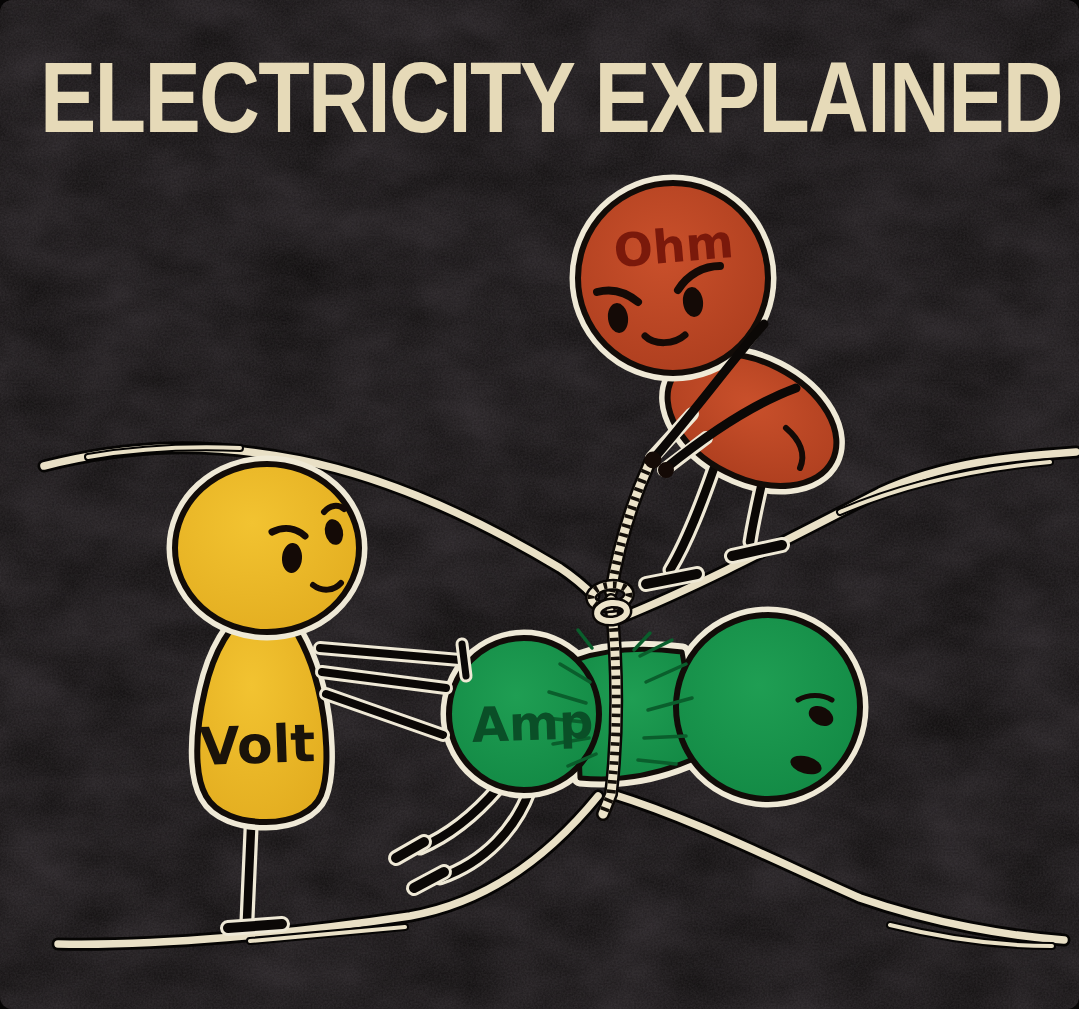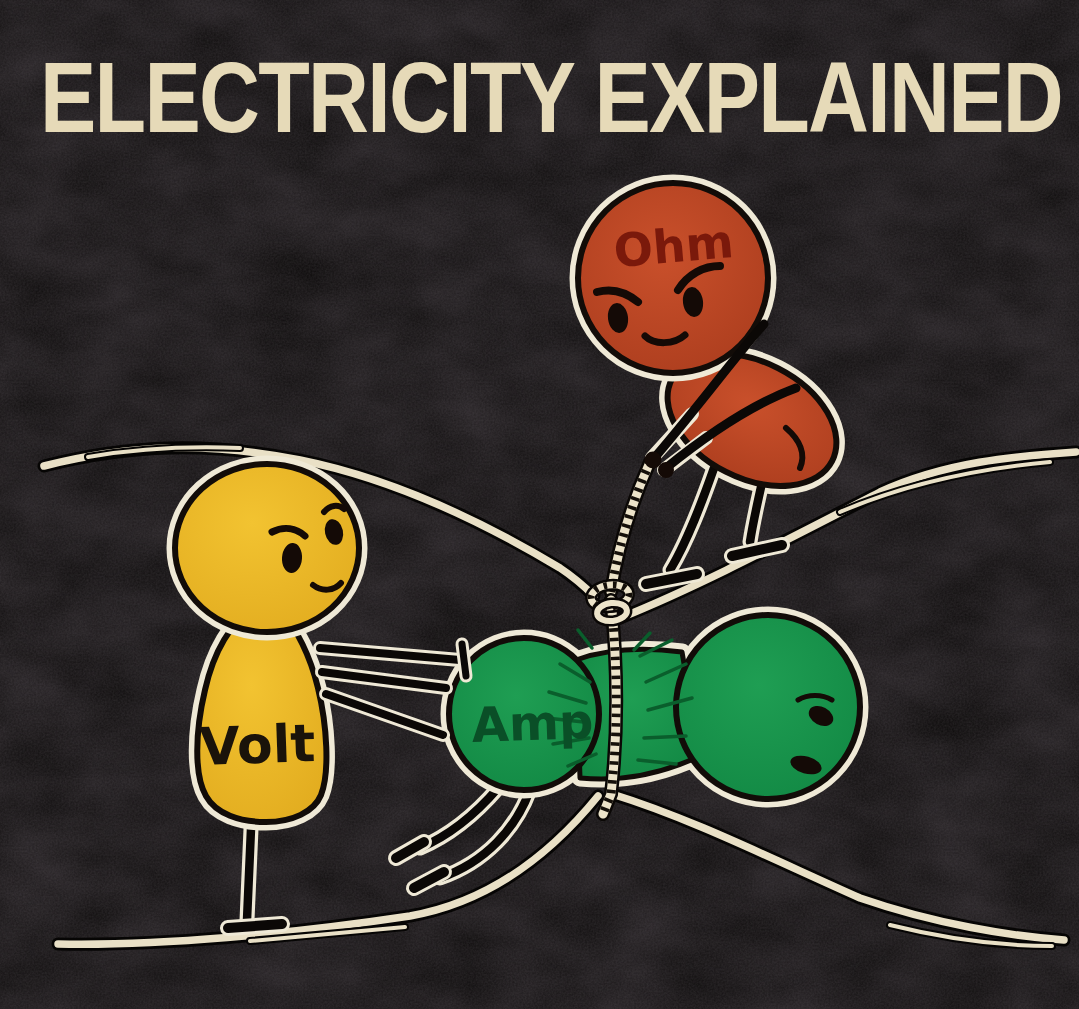--- a/index.html
+++ b/index.html
@@ -1,16 +1,16 @@
 <!DOCTYPE html>
 <html><head>
 <meta charset="utf-8">
 <style>
   html,body{margin:0;padding:0;background:#060505;}
-  .stage{position:relative;width:1079px;height:1009px;overflow:hidden;background:#0b0909;}
+  .stage{position:relative;width:1079px;height:1009px;overflow:hidden;background:#0b0909;border-radius:12px;}
   svg{display:block}
   text{font-family:"DejaVu Sans","Liberation Sans",sans-serif;}
   .title-text{font-family:"Liberation Sans","DejaVu Sans",sans-serif;font-weight:bold;letter-spacing:-2px;}
   .tubeB{fill:none;stroke:#060504;stroke-linecap:round;stroke-linejoin:round;}
   .tubeC{fill:none;stroke:#e9e0c6;stroke-linecap:round;stroke-linejoin:round;}
   .limbW{fill:none;stroke:#efe9d6;stroke-linecap:round;}
   .limbB{fill:none;stroke:#0b0806;stroke-linecap:round;}
   .underW{fill:#efe9d6;stroke:#efe9d6;stroke-linejoin:round;}
   .outline{stroke:#120c08;stroke-linejoin:round;}
   .ropeB{fill:none;stroke:#0a0705;stroke-linecap:round;}

